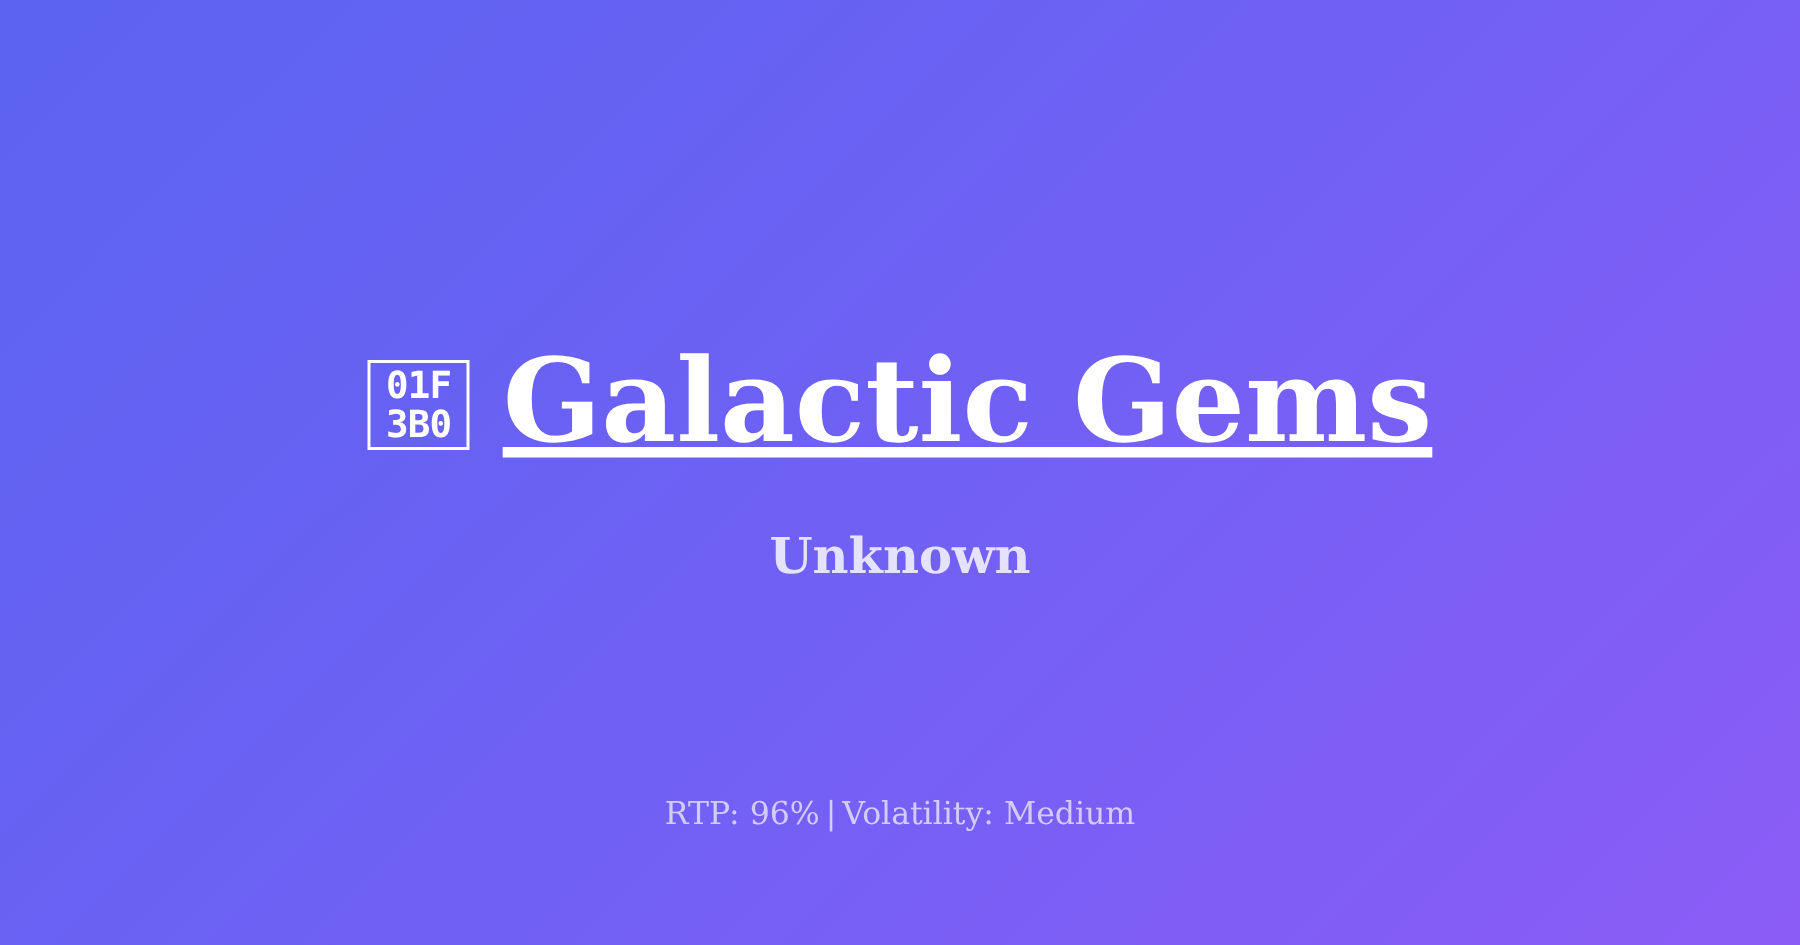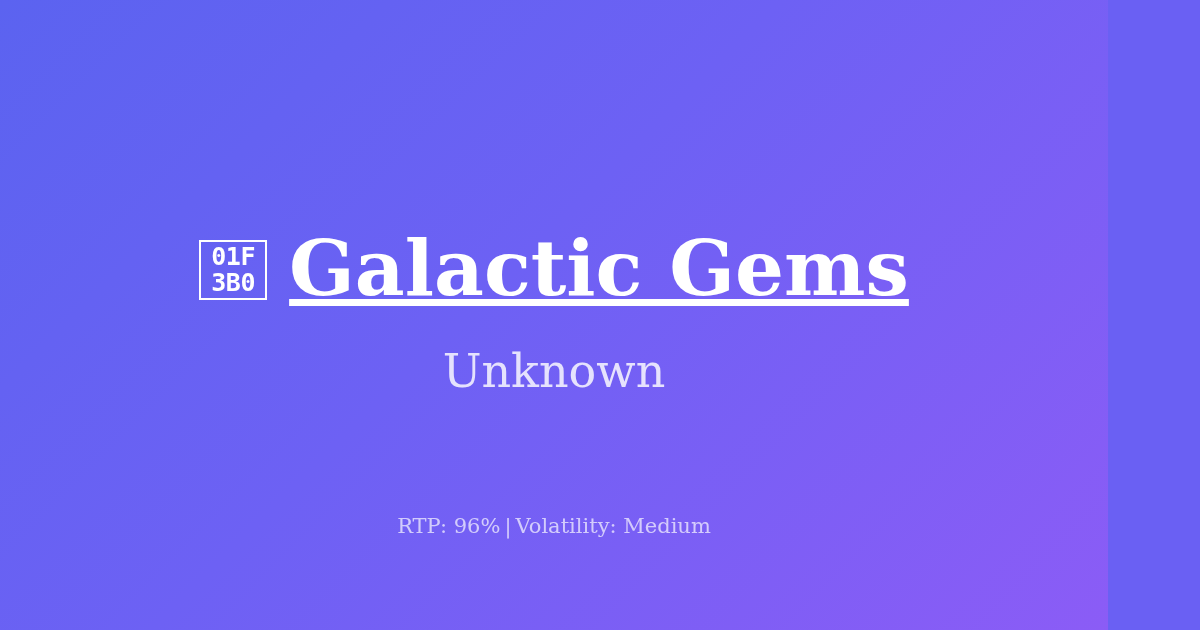--- a/index.html
+++ b/index.html
@@ -12,21 +12,21 @@
     width: 1200px;
     height: 630px;
     overflow: hidden;
     font-family: "DejaVu Serif", "Liberation Serif", serif;
     background: #6a60f3;
   }
 
   
   .og-card {
     position: relative;
-    width: 1108px;
+    width: 1200px;
     height: 630px;
     box-sizing: border-box;
     display: flex;
     flex-direction: column;
     align-items: center;
     background-image: linear-gradient(135deg, #5b63f0 0%, #6d61f4 45%, #8b5cf6 100%);
     overflow: hidden;
   }
 
   
@@ -82,33 +82,33 @@
     color: #ffffff;
     line-height: 92px;
     letter-spacing: 0px;
     white-space: nowrap;
     text-decoration: underline;
   }
 
   .subtitle {
     margin-top: 36px;
     font-family: "DejaVu Serif", "Liberation Serif", serif;
-    font-size: 46px;
-    font-weight: 400;
+    font-size: 33px;
+    font-weight: 700;
     line-height: 42px;
     color: rgba(255, 255, 255, 0.82);
     white-space: nowrap;
   }
 
   
   .meta {
     position: absolute;
     left: 0;
     right: 0;
-    top: 512px;
+    top: 528px;
     text-align: center;
     font-family: "DejaVu Serif", "Liberation Serif", serif;
     font-size: 21px;
     font-weight: 400;
     line-height: 28px;
     color: rgba(255, 255, 255, 0.68);
     white-space: nowrap;
   }
 
   .meta .sep {

